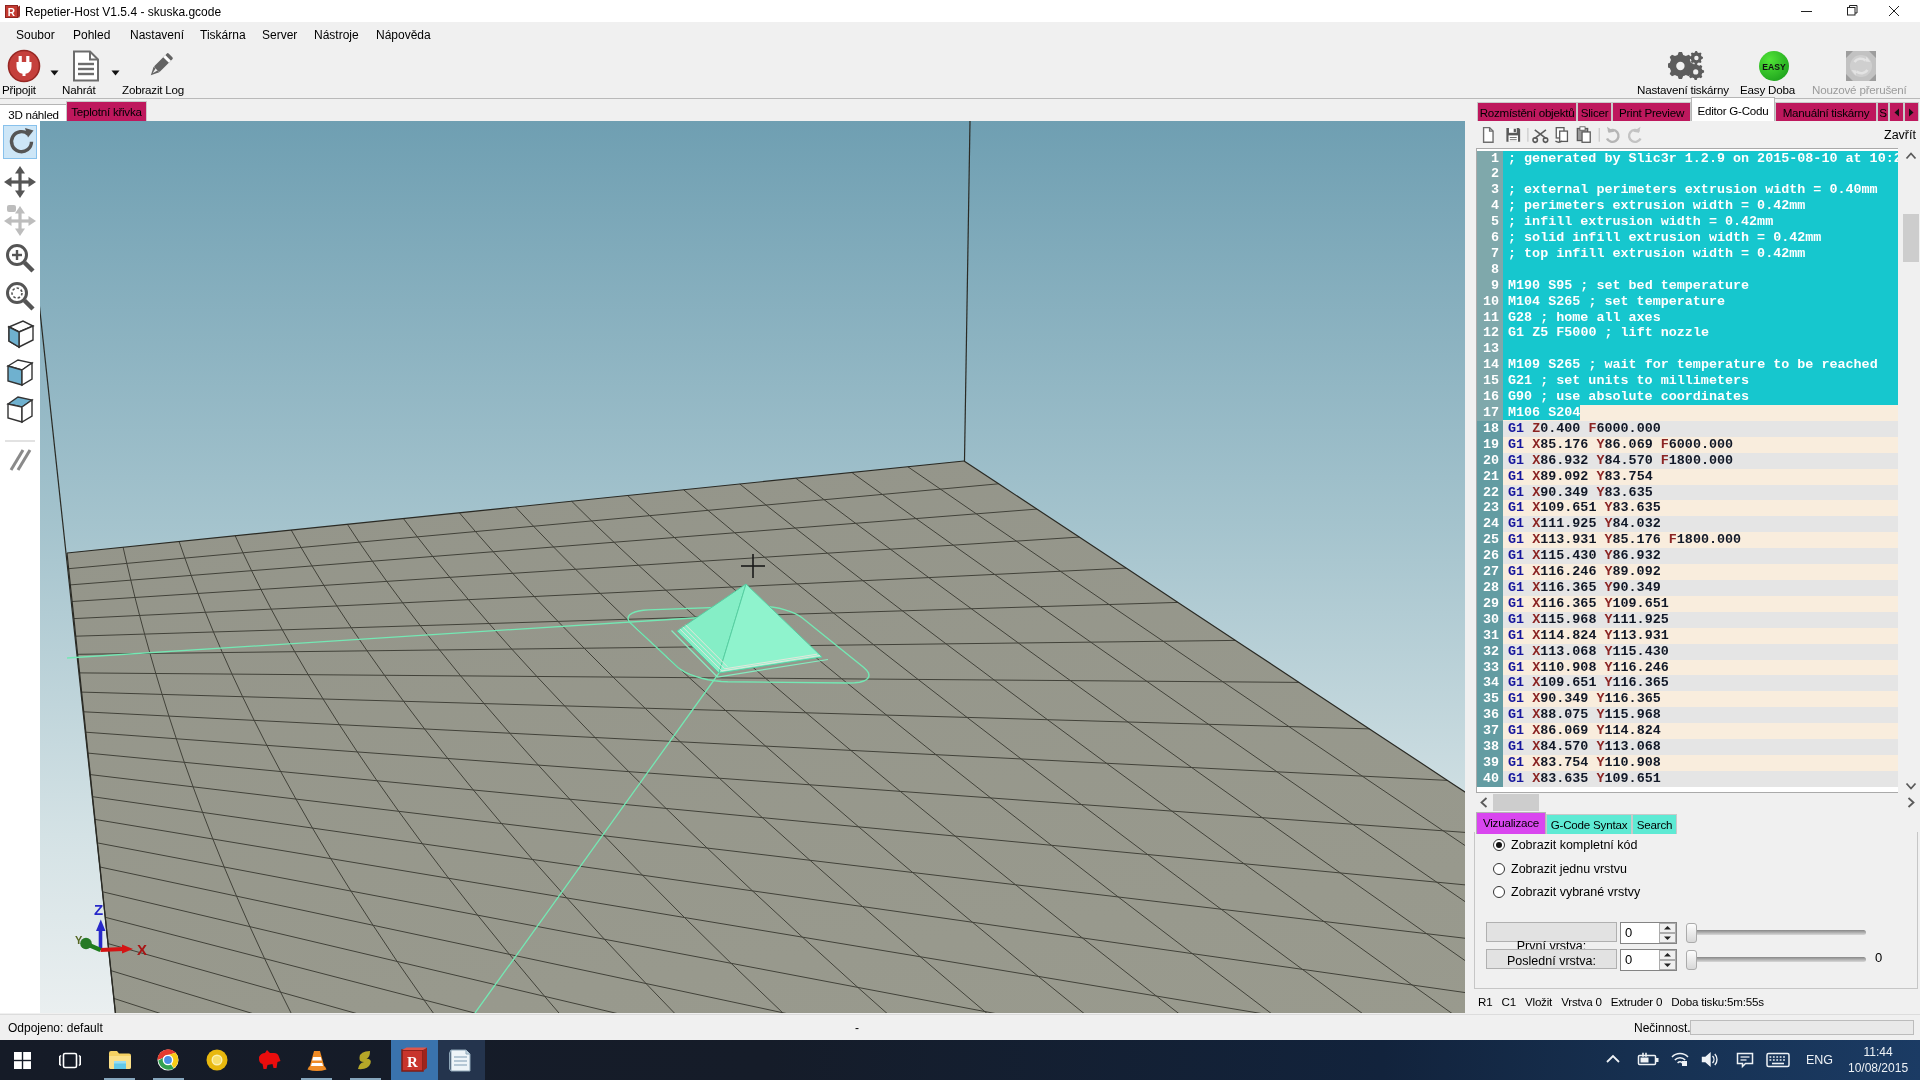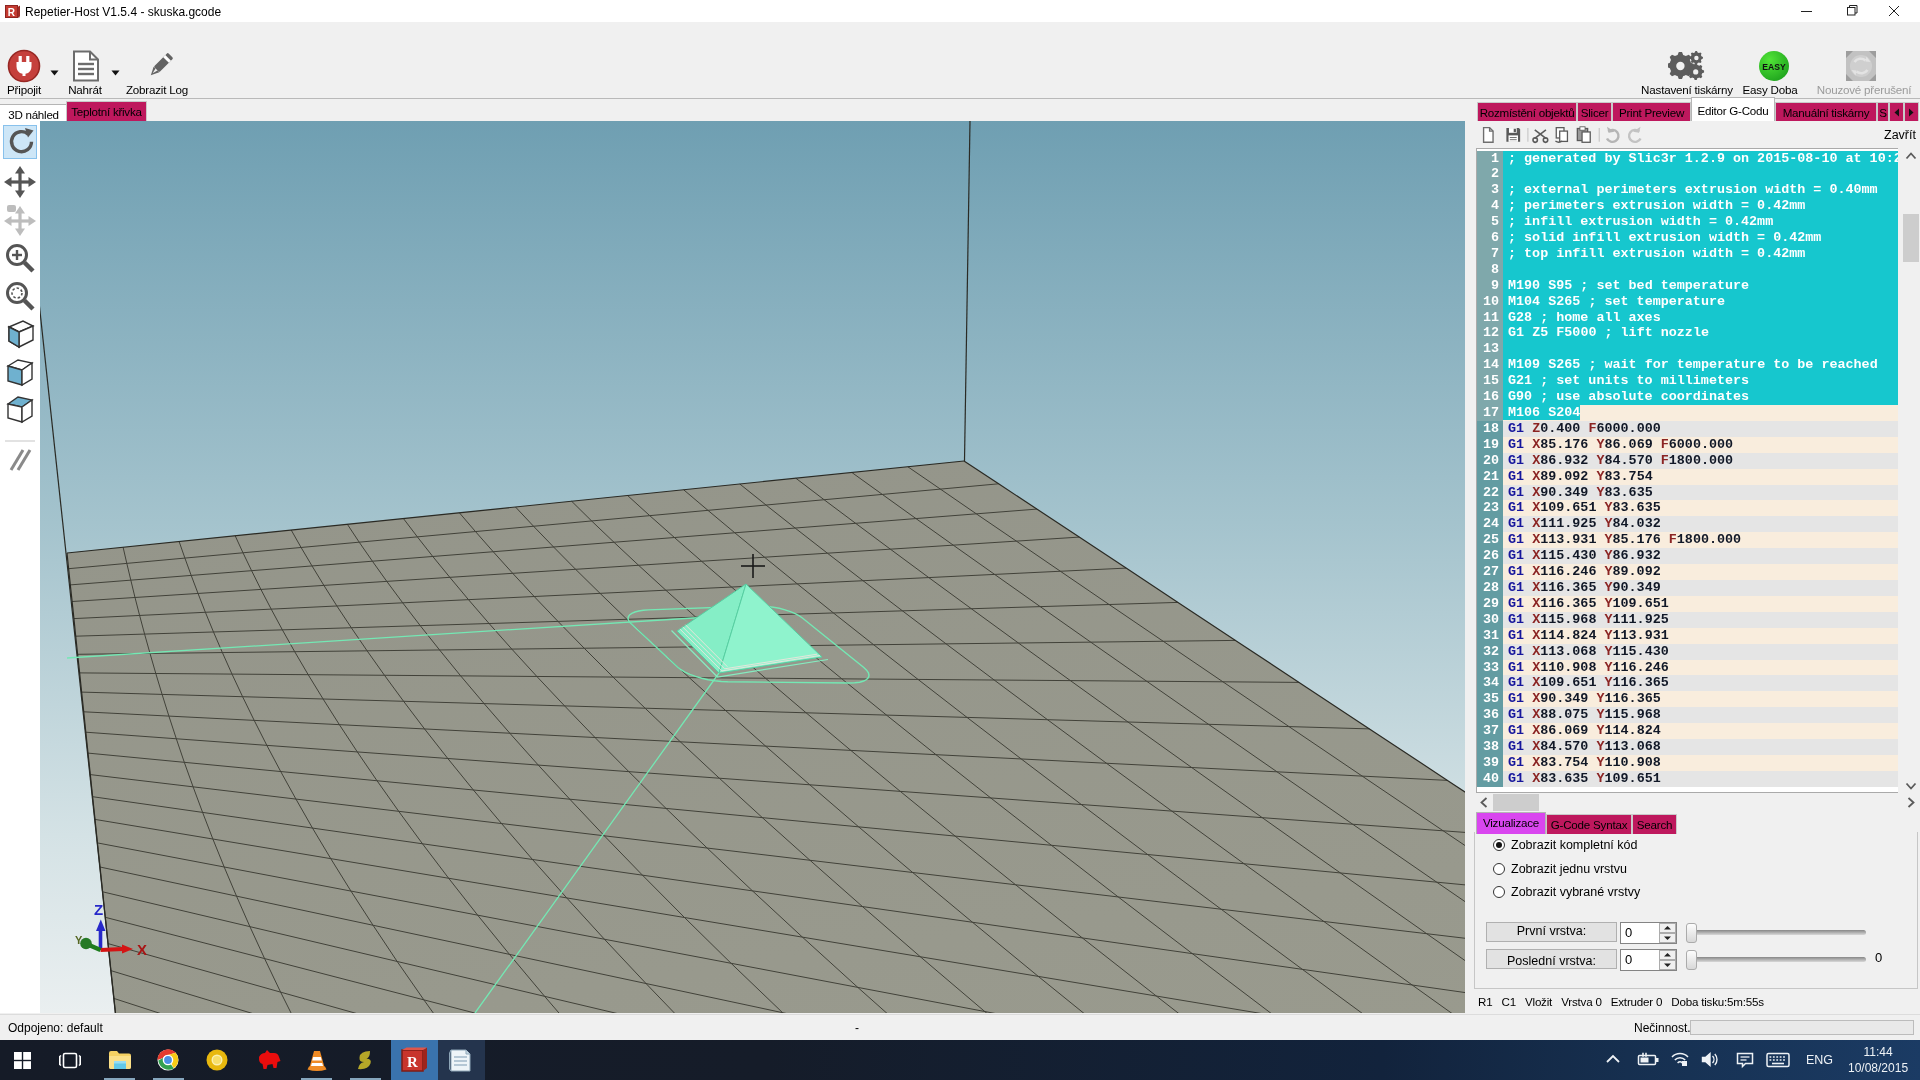--- a/index.html
+++ b/index.html
@@ -6,21 +6,21 @@
 #app{position:absolute;left:0;top:0;width:1920px;height:1080px}
 .abs{position:absolute}
 
 #title{left:0;top:0;width:1920px;height:22px;background:#fff;font-size:12px;color:#000}
 #title .txt{position:absolute;left:25px;top:4.5px}
 
 #menu{left:0;top:22px;width:1920px;height:24px;background:#f0f0f0;font-size:12px;color:#000}
 #menu span{position:absolute;top:6px}
 
 #tbar{left:0;top:46px;width:1920px;height:53px;background:#f0f0f0;border-bottom:1px solid #b9b9b9;font-size:12px;color:#000}
-.tlabel{position:absolute;top:37px;text-align:center;white-space:nowrap;font-size:11.6px;letter-spacing:-0.2px}
+.tlabel{position:absolute;top:37px;text-align:left;white-space:nowrap;font-size:11.6px;letter-spacing:-0.2px}
 
 #tabs{left:0;top:100px;width:1920px;height:21px;background:#f0f0f0}
 .tab{position:absolute;font-size:11.6px;letter-spacing:-0.25px;color:#000;text-align:center;border:1px solid #c9c9c9;border-bottom:none;background:#be185d;padding-top:3px;white-space:nowrap;overflow:hidden}
 .tab.active{background:#fff;border-color:#b5b5b5}
 
 #vtools{left:0;top:121px;width:40px;height:892px;background:#fff}
 #vp{left:40px;top:121px;width:1425px;height:892px}
 
 #rp{left:1465px;top:121px;width:455px;height:892px;background:#f0f0f0}
 #gcode{position:absolute;left:1476px;top:148px;width:422px;height:645px;border:1px solid #aaa;border-right:none;overflow:hidden;padding-top:1.5px;background:#fff;font-family:"Liberation Mono",monospace;font-size:13.4px;font-weight:bold;white-space:pre}
@@ -36,21 +36,21 @@
 .selpart{background:#16c7ce;color:#fff;margin-left:-5px;padding-left:5px}
 .selpart i{color:#fff!important}
 .selpart{color:#fff}
 i.g{font-style:normal;color:#16169c}
 i.a{font-style:normal;color:#8b2423}
 i.n{font-style:normal;color:#111827}
 
 .sb{position:absolute;background:#f0f0f0}
 .sbthumb{position:absolute;background:#cdcdcd}
 
-.ltab{position:absolute;font-size:11.6px;letter-spacing:-0.2px;color:#000;text-align:center;border:1px solid #c9c9c9;border-bottom:none;background:#be185d;padding-top:3px;white-space:nowrap;overflow:hidden}
+.ltab{position:absolute;font-size:11.6px;letter-spacing:-0.2px;color:#000;text-align:center;border:1px solid #c9c9c9;border-bottom:none;background:#5eead4;padding-top:3px;white-space:nowrap;overflow:hidden}
 .ltab.active{background:#d946ef;border-color:#b5b5b5}
 #vizbox{left:1474px;top:832px;width:444px;height:157px;border:1px solid #c6c6c6;border-top:none}
 .radio{position:absolute;width:12px;height:12px;border:1px solid #333;border-radius:50%;background:#fff}
 .radio.sel:after{content:"";position:absolute;left:2px;top:2px;width:6px;height:6px;border-radius:50%;background:#111}
 .rlabel{position:absolute;font-size:12.5px;color:#000}
 .graybtn{position:absolute;background:#e2e2e2;border:1px solid #b0b0b0;font-size:12.5px;color:#000;text-align:center}
 .numbox{position:absolute;background:#fff;border:1px solid #848484;font-size:13px;color:#000}
 .slider-track{position:absolute;height:5px;background:linear-gradient(#878787,#b8b8b8 60%,#d8d8d8);border-radius:2.5px}
 .slider-thumb{position:absolute;width:11px;height:20px;background:linear-gradient(#fdfdfd,#d8d8d8);border:1px solid #ababab;border-radius:3px}
 
@@ -72,20 +72,29 @@
       </svg>
   <span class="txt">Repetier-Host V1.5.4 - skuska.gcode</span>
   <svg class="abs" style="left:1797px;top:0" width="110" height="22" viewBox="0 0 110 22" fill="none" stroke="#222" stroke-width="1">
     <line x1="4" y1="11.5" x2="15" y2="11.5"></line>
     <rect x="50.5" y="7.5" width="7.5" height="7.5" fill="none"></rect>
         <path d="M52.5 7.5 v-2 h7.5 v7.5 h-2" fill="none"></path>
     <path d="M92 6 l10 10 M102 6 l-10 10"></path>
   </svg>
 </div>
 
+<div id="menu" class="abs">
+  <span style="left:16px">Soubor</span>
+      <span style="left:73px">Pohled</span>
+      <span style="left:130px">Nastavení</span>
+      <span style="left:200px">Tiskárna</span>
+      <span style="left:262px">Server</span>
+      <span style="left:314px">Nástroje</span>
+      <span style="left:376px">Nápověda</span>
+</div>
 
 <div id="tbar" class="abs">
 
   <svg class="abs" style="left:7px;top:3px" width="34" height="34" viewBox="0 0 34 34">
     <circle cx="17" cy="17" r="15.5" fill="#c5403c"></circle>
         <circle cx="17" cy="17" r="15.5" fill="none" stroke="#972723" stroke-width="1.6"></circle>
     <g fill="#fff">
           <rect x="11.6" y="7" width="3.2" height="7"></rect>
           <rect x="19.2" y="7" width="3.2" height="7"></rect>
           <path d="M9.5 13 h15 v4.5 a7.5 7.5 0 0 1 -6 7.3 V27 h-3 v-2.2 a7.5 7.5 0 0 1 -6 -7.3 Z"></path>
@@ -420,21 +429,21 @@
 <div class="ltab active abs" style="left:1476px;top:812px;width:70px;height:22px">Vizualizace</div>
 <div class="ltab abs" style="left:1546px;top:814px;width:86px;height:20px">G-Code Syntax</div>
 <div class="ltab abs" style="left:1632px;top:814px;width:45px;height:20px">Search</div>
 <div id="vizbox" class="abs"></div>
 <div class="radio sel abs" style="left:1493px;top:839px"></div>
 <div class="rlabel abs" style="left:1511px;top:838px">Zobrazit kompletní kód</div>
 <div class="radio abs" style="left:1493px;top:863px"></div>
 <div class="rlabel abs" style="left:1511px;top:862px">Zobrazit jednu vrstvu</div>
 <div class="radio abs" style="left:1493px;top:885.5px"></div>
 <div class="rlabel abs" style="left:1511px;top:884.5px">Zobrazit vybrané vrstvy</div>
-<div class="graybtn abs" style="left:1486px;top:922px;width:131px;height:20px;padding-top:1px">První vrstva:</div>
+<div class="graybtn abs" style="left:1486px;top:922px;width:131px;height:20px;padding-top:16px">První vrstva:</div>
 <div class="numbox abs" style="left:1620px;top:922px;width:57px;height:22px;padding:2px 0 0 4px">0</div>
 <svg class="abs" style="left:1659px;top:923px" width="17" height="20" viewBox="0 0 17 20">
       <rect x="0.5" y="0.5" width="16" height="9" fill="#f0f0f0" stroke="#acacac"></rect>
       <rect x="0.5" y="10.5" width="16" height="9" fill="#f0f0f0" stroke="#acacac"></rect>
       <path d="M5 6.5 L8.5 3 L12 6.5 z" fill="#222"></path>
       <path d="M5 13.5 L8.5 17 L12 13.5 z" fill="#222"></path>
     </svg>
 <div class="slider-track abs" style="left:1692px;top:930px;width:174px"></div>
 <div class="slider-thumb abs" style="left:1686px;top:923px"></div>
 <div class="graybtn abs" style="left:1486px;top:949px;width:131px;height:20px;padding-top:4px">Poslední vrstva:</div>

